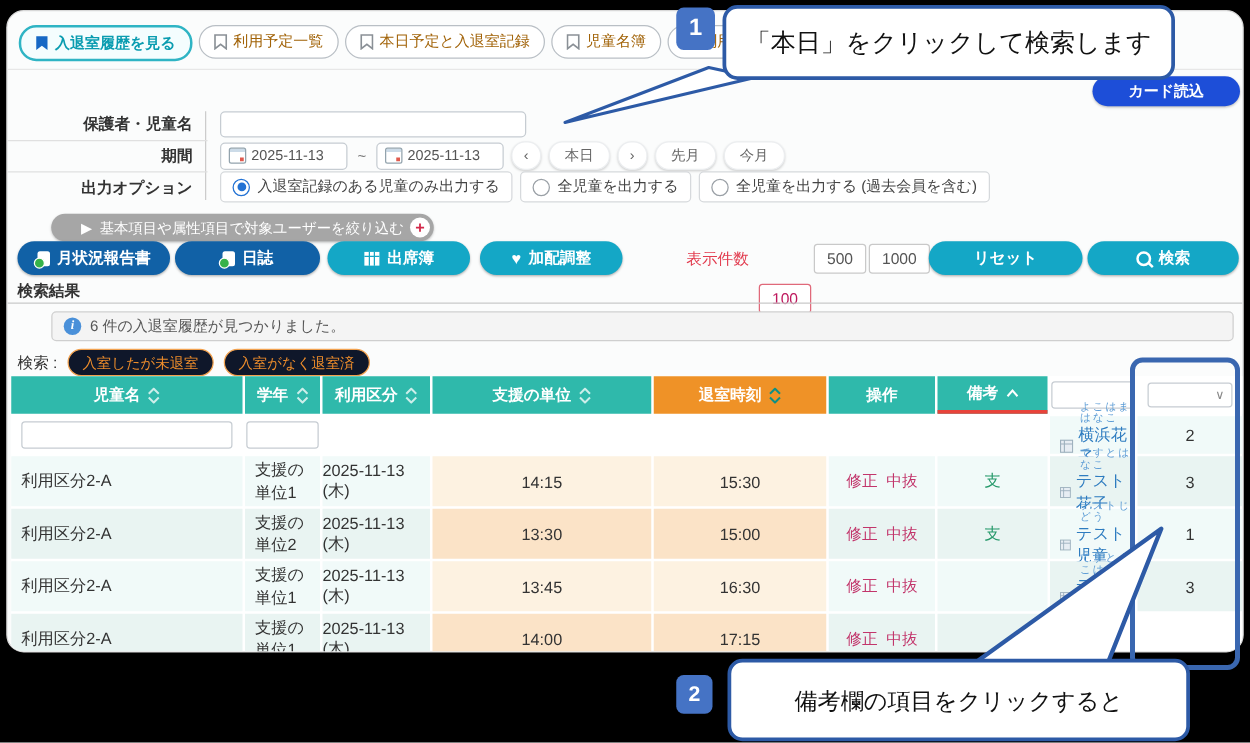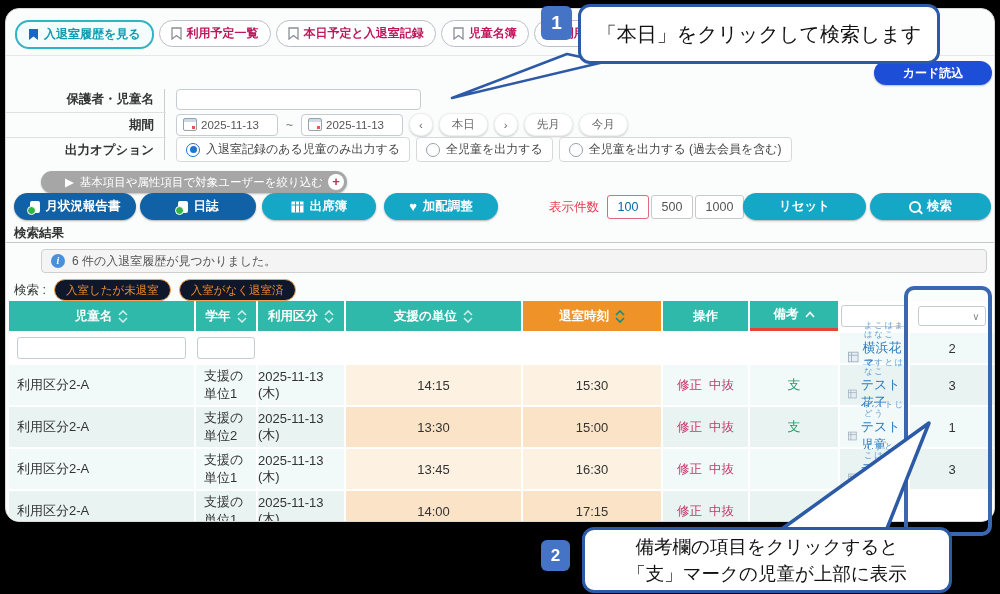--- a/index.html
+++ b/index.html
@@ -12,21 +12,21 @@
   .window{
     position:absolute;left:5px;top:8px;width:988px;height:512px;
     background:#fbfcfc;border:1px solid #d8d8d8;border-radius:14px;
     overflow:hidden;
   }
   
   .tabs{position:absolute;top:11px;left:9px;display:flex;gap:5px;white-space:nowrap;}
   .tab{
     display:flex;align-items:center;gap:5px;height:25px;padding:0 11px;
     border:1.5px solid #b9bfc5;border-radius:14px;background:#fff;
-    color:#be185d;font-size:12px;cursor:pointer;font-weight:bold;
+    color:#a16207;font-size:12px;cursor:pointer;
   }
   .tab.active{border:2px solid #2fb4c4;background:#f4fdfe;color:#0a9cb0;font-weight:bold;}
   .tab svg{flex:0 0 auto;}
   .tabs-divider{position:absolute;top:46px;left:0;width:100%;height:1px;background:#e7e7e7;}
   
   .card-read{
     position:absolute;top:52px;left:868px;width:118px;height:24px;border-radius:13px;
     background:#1d4ed8;color:#fff;font-size:12px;font-weight:bold;
     display:flex;align-items:center;justify-content:center;box-shadow:0 1px 2px rgba(0,0,0,.25);
   }
@@ -89,21 +89,21 @@
     background:#36b24a;border-radius:50%;border:1px solid #fff;}
   .heart{font-size:13px;line-height:1;}
   .mag{width:8px;height:8px;border:2px solid #fff;border-radius:50%;position:relative;}
   .mag::after{content:"";position:absolute;width:5px;height:2px;background:#fff;
     transform:rotate(45deg);right:-4px;bottom:-2px;}
   .count-label{position:absolute;left:543px;top:6px;font-size:12.5px;color:#e23b4e;}
   .count-box{
     position:absolute;top:2px;height:22px;background:#fff;border:1px solid #c9c9c9;border-radius:3px;
     font-size:12.5px;color:#555;display:flex;align-items:center;justify-content:center;cursor:pointer;
   }
-  .count-box.sel{border-color:#e0697a;color:#0369a1;}
+  .count-box.sel{border-color:#e0697a;color:#be185d;margin-top:32px;}
   
   .results-heading{position:absolute;top:216px;left:8px;font-size:12.5px;font-weight:bold;color:#333;}
   .results-divider{position:absolute;top:233px;left:0;width:100%;height:1px;background:#c9c9c9;}
   .info-box{
     position:absolute;top:240px;left:35px;width:946px;height:24px;background:#f4f4f4;
     border:1px solid #cfcfcf;border-radius:4px;display:flex;align-items:center;gap:7px;padding-left:9px;
     box-sizing:border-box;font-size:12px;color:#555;
   }
   .info-icon{width:14px;height:14px;border-radius:50%;background:#4a90d9;color:#fff;
     font-size:10px;font-weight:bold;font-style:italic;text-align:center;line-height:14px;
@@ -466,15 +466,14 @@
   <polygon points="779,531 929,423 886,531" fill="#fff" stroke="#2d5aa6" stroke-width="3.5" stroke-linejoin="round"></polygon>
 </svg>
 
 <div class="callout callout1">
   <span>「本日」をクリックして検索します</span>
 </div>
 <div class="badge badge1">1</div>
 
 <div class="callout callout2">
   <span>備考欄の項目をクリックすると</span>
-  <span>「支」マークの児童が上部に表示</span>
 </div>
 <div class="badge badge2">2</div>
 
 </body></html>

